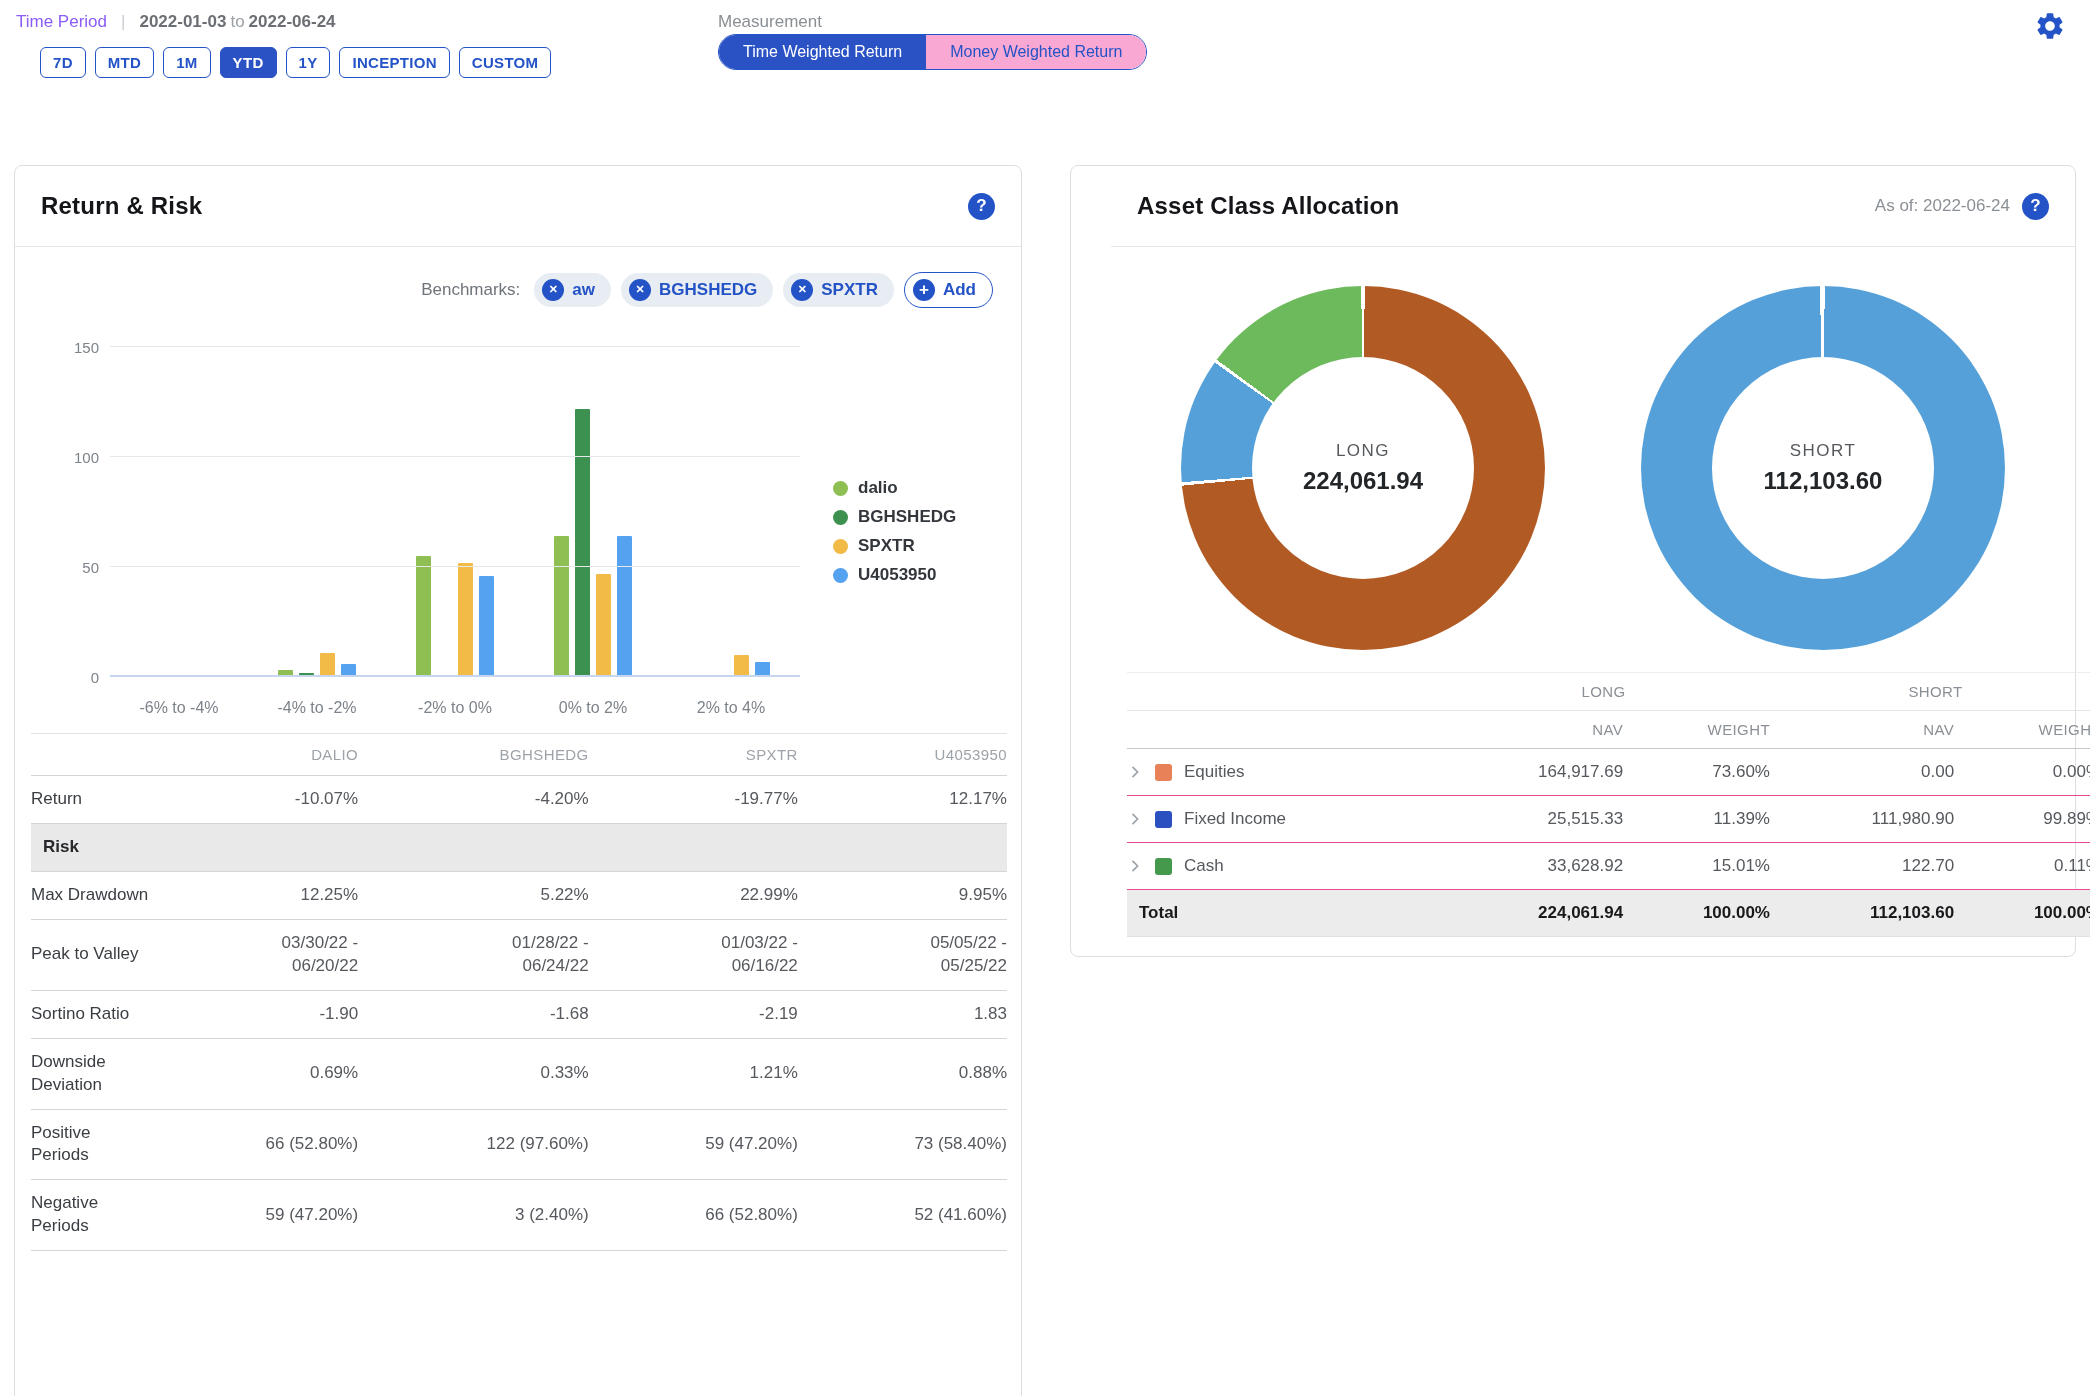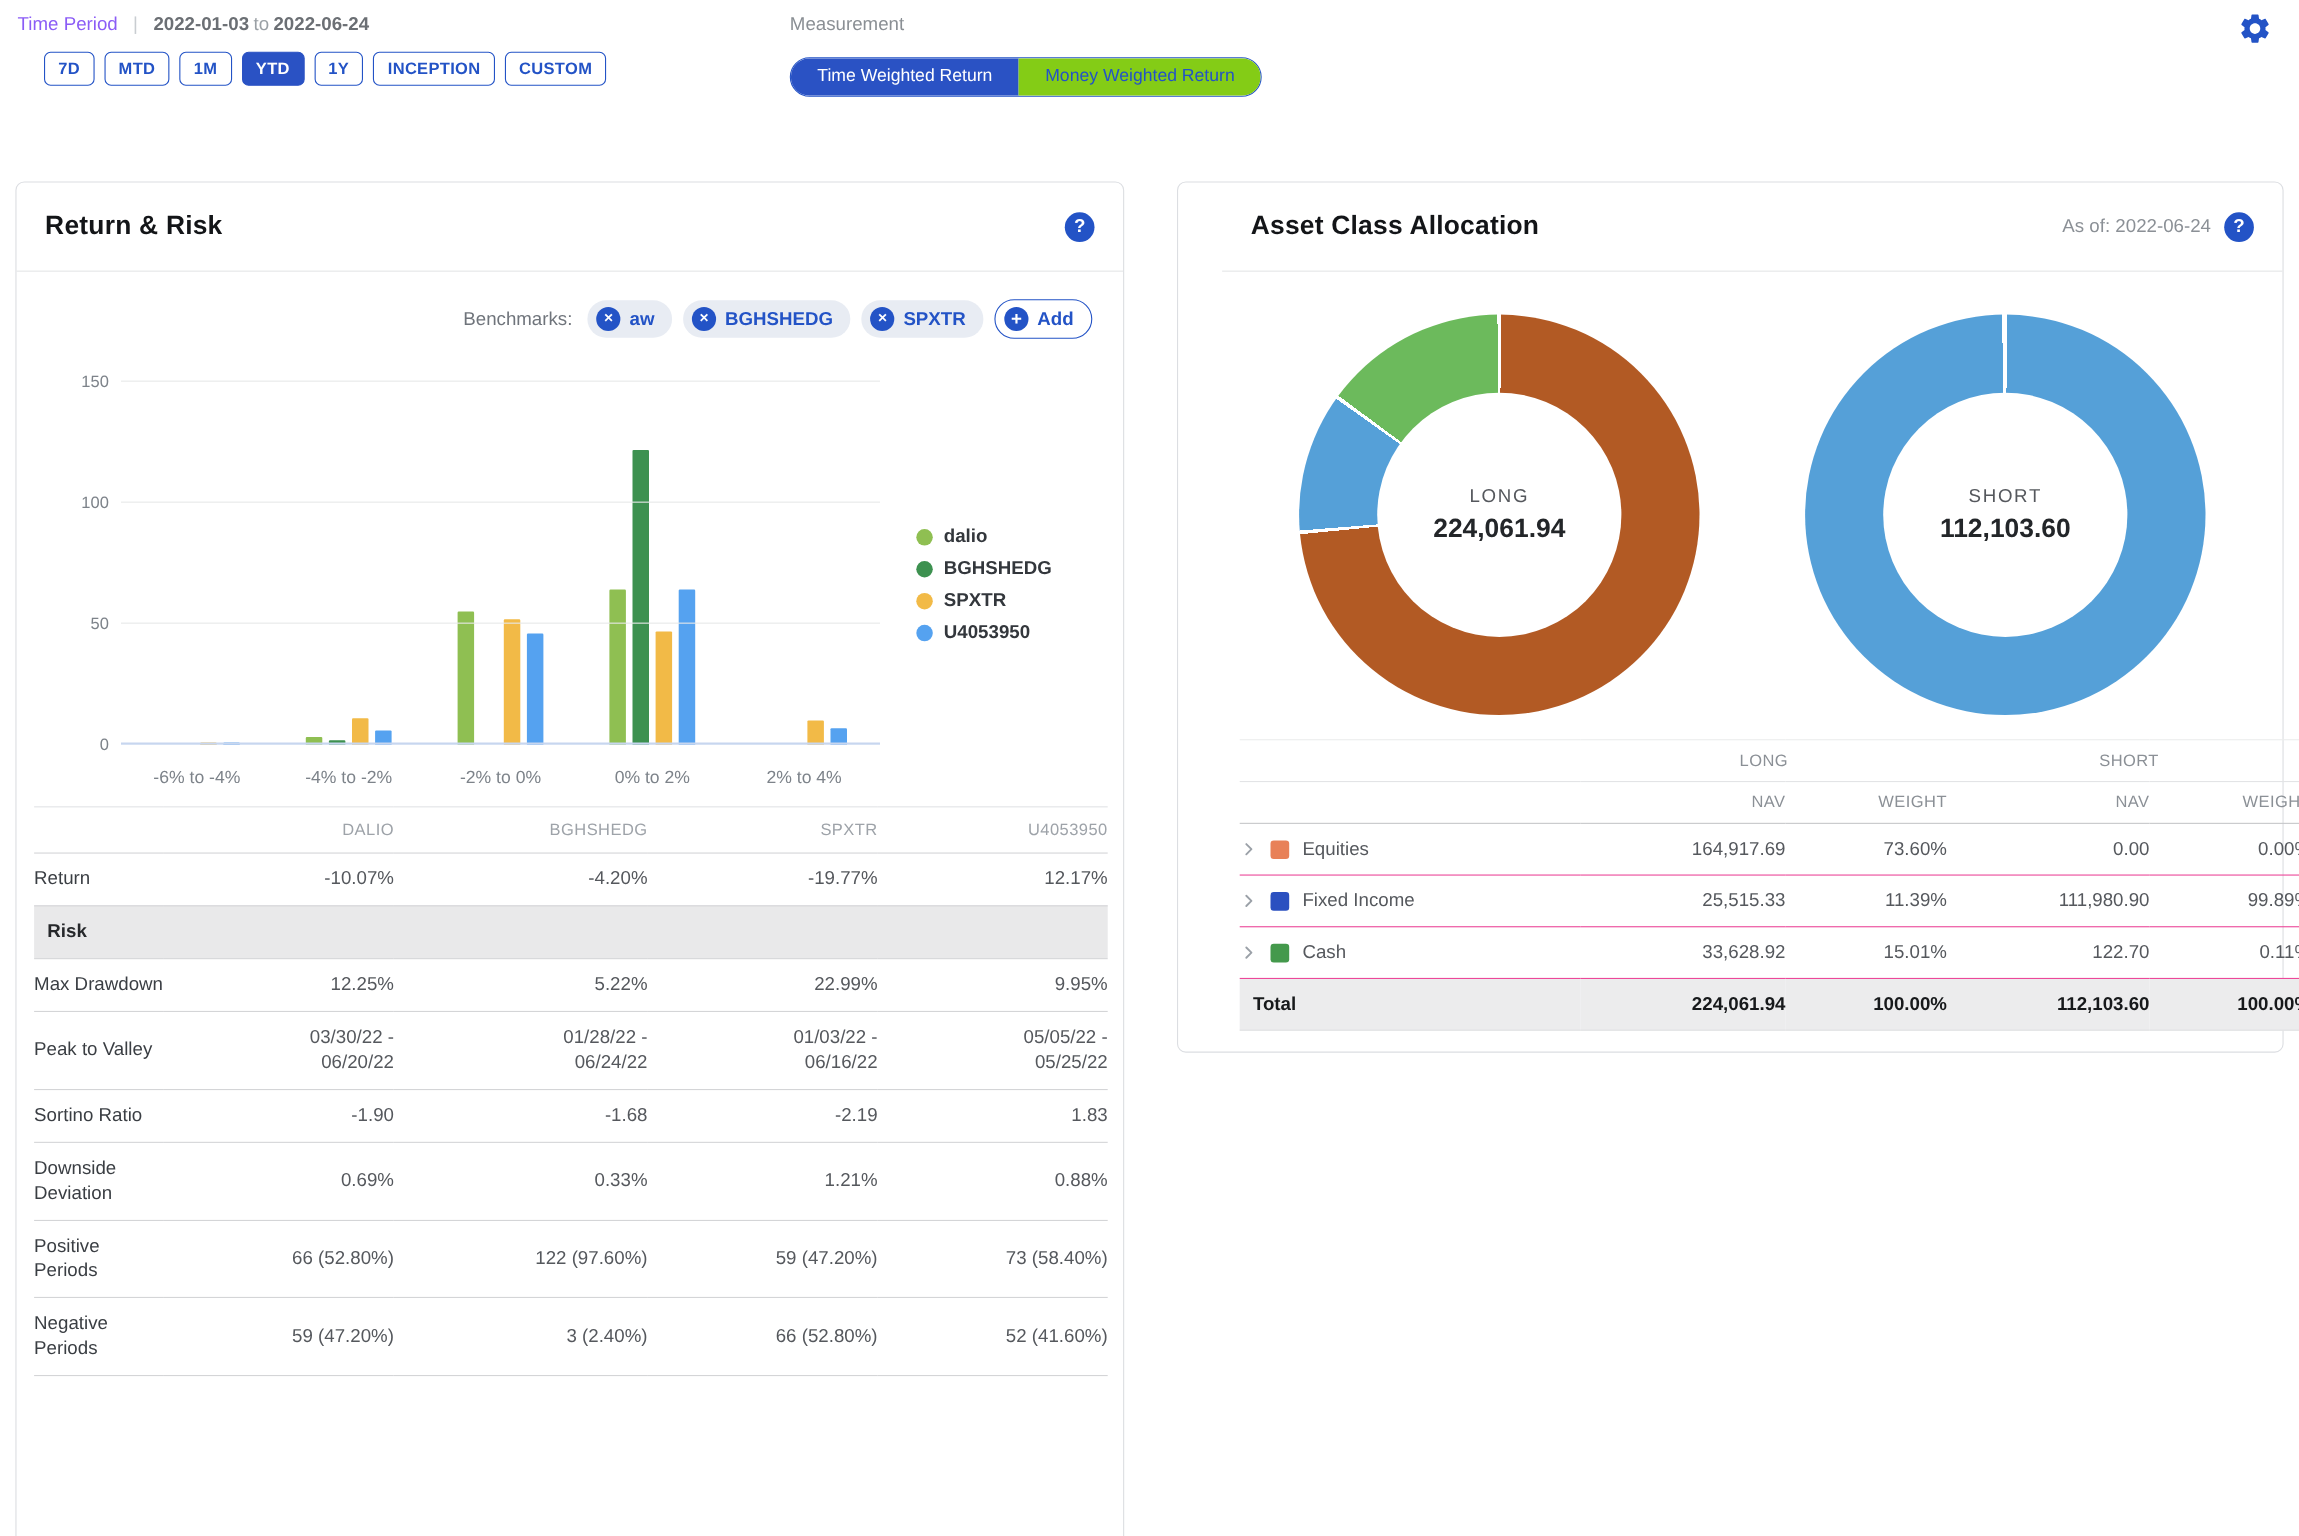--- a/index.html
+++ b/index.html
@@ -15,24 +15,24 @@
   .tp-dates { color:#6b6f74; font-weight:bold; }
   .tp-dates .joiner { color:#9aa0a5; font-weight:normal; padding:0 4px; }
   .btn-row { display:flex; gap:9px; margin-top:15px;padding-left:24px; }
   .pbtn { min-width:38px; padding:5px 12px; border:1px solid #2353c6; border-radius:6px;
     background:#fff; color:#2353c6; font-size:15px; font-weight:bold; text-align:center;
     letter-spacing:.3px; cursor:pointer; line-height:19px; }
   .pbtn.selected { background:#2a52c4; color:#fff; border-color:#2a52c4; }
 
   .meas-block { position:absolute; left:718px; top:12px; }
   .meas-label { color:#8a8f94; font-size:17px; }
-  .toggle { display:inline-flex; margin-top:20px; border:1px solid #2353c6; border-radius:19px;
+  .toggle { display:inline-flex; margin-top:2px; border:1px solid #2353c6; border-radius:19px;
     overflow:hidden; height:36px; }
   .tseg { display:flex; align-items:center; padding:0 24px; font-size:16px; color:#2353c6;
-    background:#84cc16; cursor:pointer; white-space:nowrap; }
+    background:#f9a8d4; cursor:pointer; white-space:nowrap; }
   .tseg.selected { background:#2a52c4; color:#fff; }
 
   .gear { position:absolute; right:24px; top:10px; width:32px; height:32px; cursor:pointer; }
   .gear svg { width:32px; height:32px; fill:#2353c6; }
 
   
   .card { position:absolute; background:#fff; border:1px solid #dcdee2; border-radius:8px; }
   .card-left  { left:14px;  top:165px; width:1008px; height:1400px; }
   .card-right { left:1070px; top:165px; width:1006px; height:792px;padding-left:40px; }
   .card-head { display:flex; align-items:center; justify-content:space-between;

